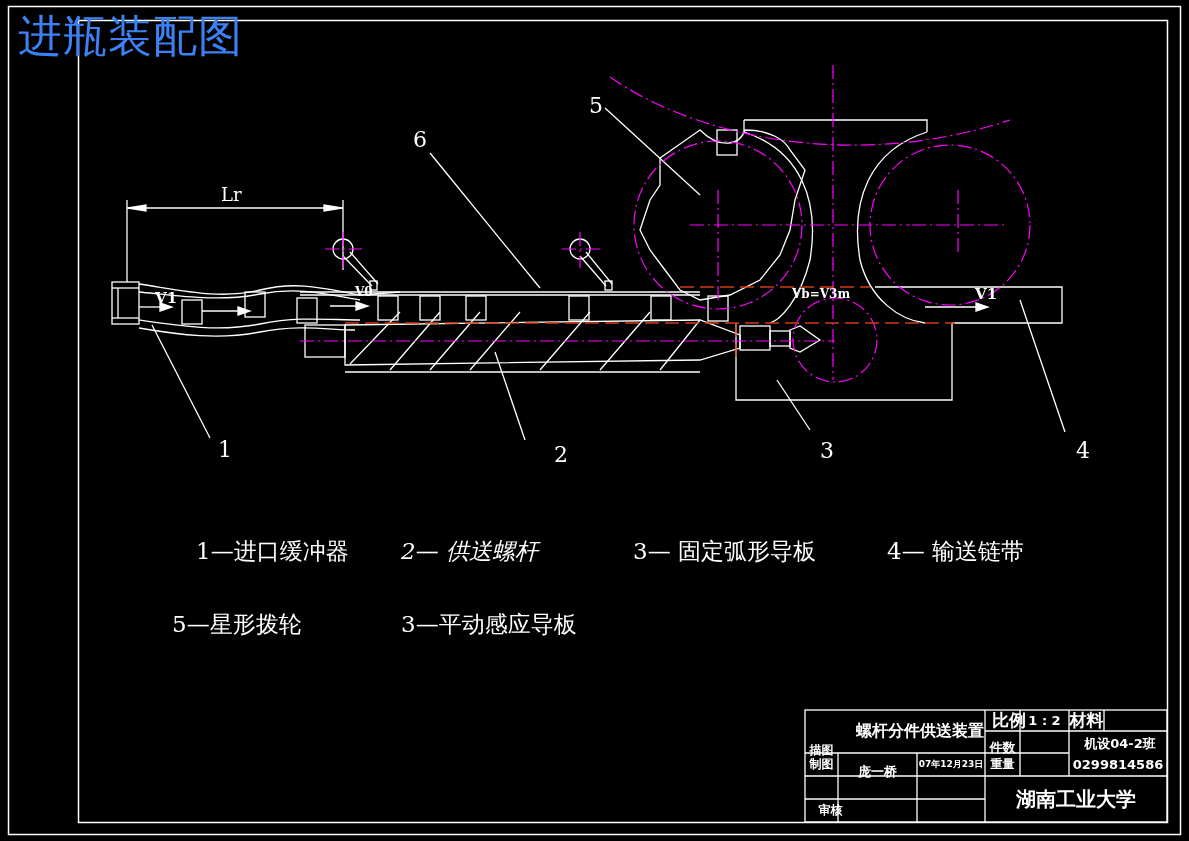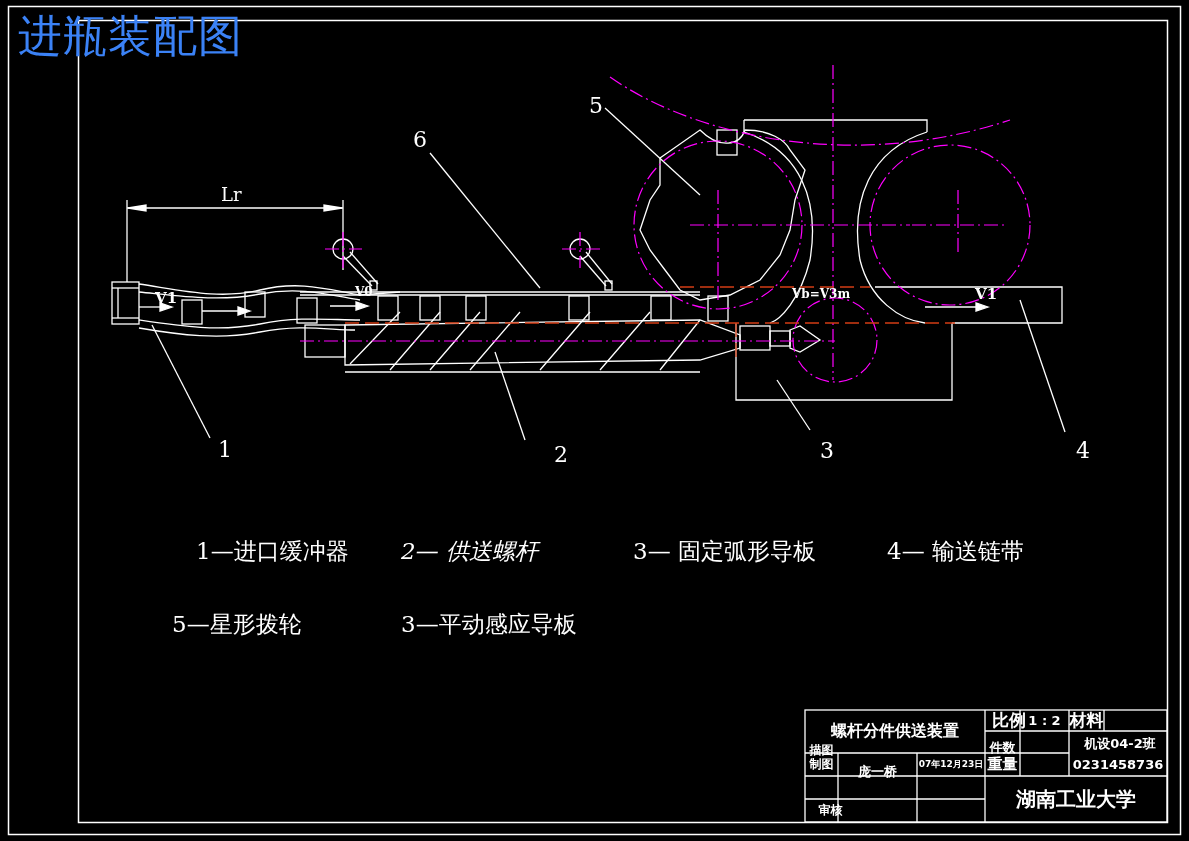--- a/index.html
+++ b/index.html
@@ -162,30 +162,30 @@
 <div class="title">进瓶装配图</div>
 
 <div class="legend-item" style="left:172px;top:536px;margin-left:24px;">1—进口缓冲器</div>
 <div class="legend-item" style="left:401px;top:536px;font-style:italic;">2— 供送螺杆</div>
 <div class="legend-item" style="left:633px;top:536px;">3— 固定弧形导板</div>
 <div class="legend-item" style="left:887px;top:536px;">4— 输送链带</div>
 <div class="legend-item" style="left:172px;top:609px;">5—星形拨轮</div>
 <div class="legend-item" style="left:401px;top:609px;">3—平动感应导板</div>
 
 <div>
-  <div class="tb-cell" style="left:805px;top:710px;width:180px;height:43px;font-size:16px;">螺杆分件供送装置</div>
+  <div class="tb-cell" style="left:805px;top:710px;width:180px;height:43px;font-size:16px;padding-left:25px;">螺杆分件供送装置</div>
   <div class="tb-cell" style="left:985px;top:710px;width:48px;height:21px;font-size:17px;">比例</div>
   <div class="tb-cell" style="left:1020px;top:710px;width:49px;height:21px;font-size:13px;">1 : 2</div>
   <div class="tb-cell" style="left:1069px;top:710px;width:35px;height:21px;font-size:17px;">材料</div>
   <div class="tb-cell" style="left:1104px;top:710px;width:63px;height:21px;font-size:13px;"></div>
   <div class="tb-cell" style="left:985px;top:731px;width:35px;height:34px;font-size:13px;">件数</div>
   <div class="tb-cell" style="left:1020px;top:731px;width:49px;height:22px;font-size:13px;"></div>
-  <div class="tb-cell" style="left:985px;top:753px;width:35px;height:23px;font-size:15px;">重量</div>
+  <div class="tb-cell" style="left:985px;top:753px;width:35px;height:23px;font-size:12px;">重量</div>
   <div class="tb-cell" style="left:1020px;top:753px;width:49px;height:23px;font-size:13px;"></div>
   <div class="tb-cell" style="left:1069px;top:735px;width:102px;height:18px;font-size:13px;">机设04-2班</div>
-  <div class="tb-cell" style="left:1069px;top:755px;width:98px;height:18px;font-size:13px;">0231458736</div>
+  <div class="tb-cell" style="left:1069px;top:755px;width:98px;height:18px;font-size:13px;">0299814586</div>
   <div class="tb-cell" style="left:805px;top:753px;width:33px;height:23px;font-size:12px;">制图</div>
   <div class="tb-cell" style="left:838px;top:753px;width:79px;height:37px;font-size:13px;">庞一桥</div>
   <div class="tb-cell" style="left:917px;top:753px;width:68px;height:23px;font-size:9px;">07年12月23日</div>
   <div class="tb-cell" style="left:805px;top:732px;width:33px;height:37px;font-size:12px;">描图</div>
   <div class="tb-cell" style="left:805px;top:799px;width:51px;height:23px;font-size:12px;">审核</div>
   <div class="tb-cell" style="left:985px;top:776px;width:182px;height:46px;font-size:20px;font-family:'DejaVu Serif', serif;">湖南工业大学</div>
 </div>
 
 </body></html>

